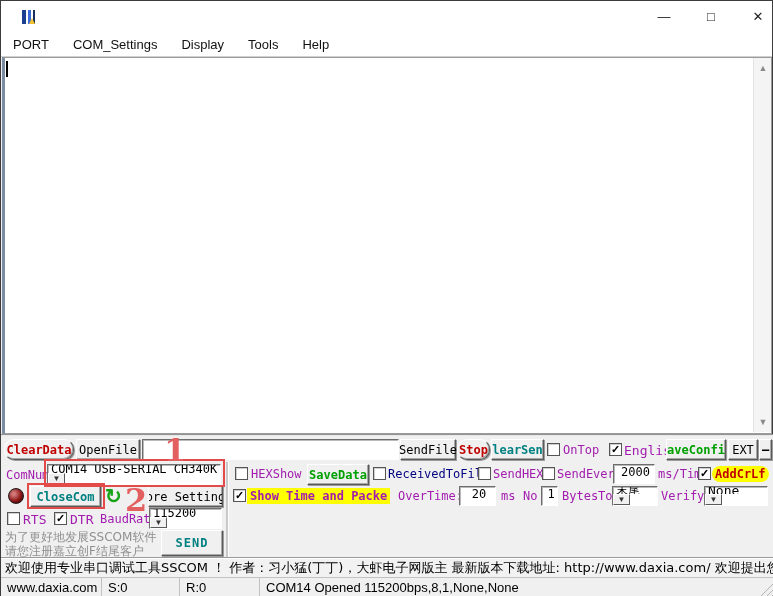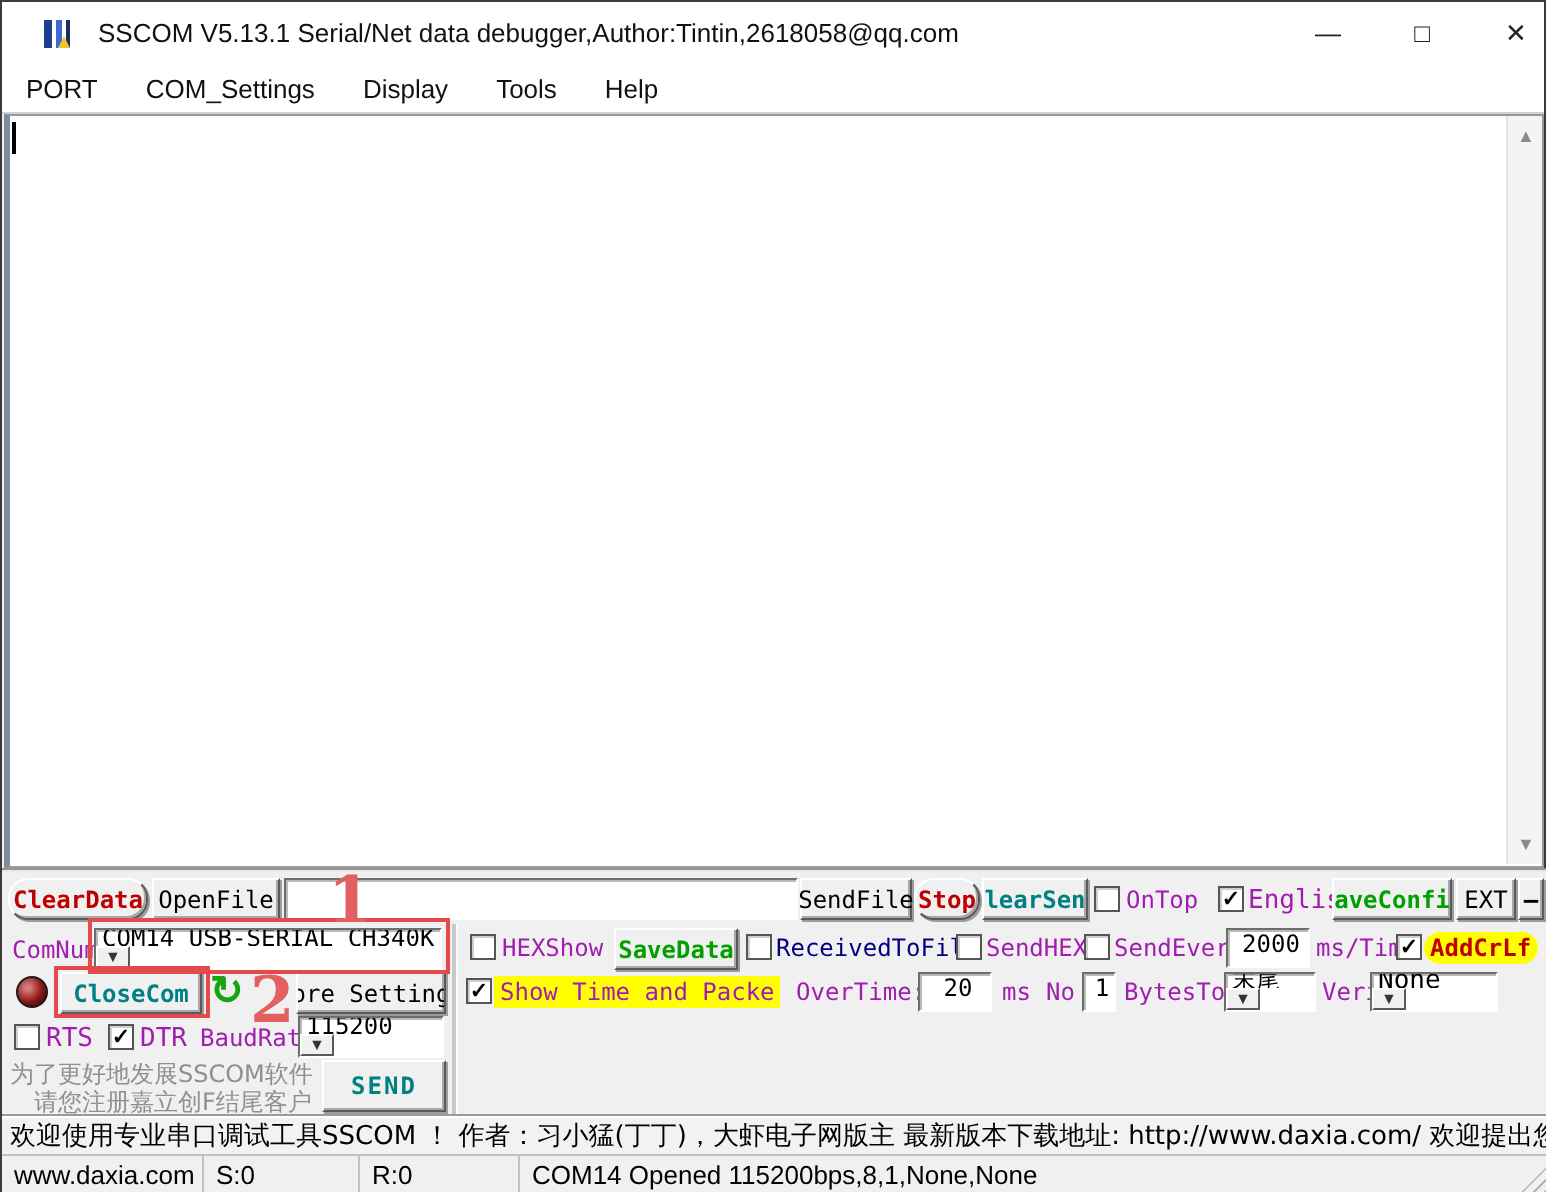--- a/index.html
+++ b/index.html
@@ -97,21 +97,20 @@
 
 <div id="window">
 
   <div id="titlebar" class="abs">
     <svg class="abs" style="left:20px;top:7px" width="18" height="18" viewBox="0 0 18 18">
       <rect x="1" y="2" width="4" height="14" fill="#1d3f8f"></rect>
       <rect x="7" y="2" width="3" height="14" fill="#3a6bd6"></rect>
       <rect x="12" y="2" width="2" height="14" fill="#16305f"></rect>
       <polygon points="8,16 14,16 11,10" fill="#f2c230"></polygon>
     </svg>
-    <div id="title-text" class="abs">SSCOM V5.13.1 Serial/Net data debugger,Author:Tintin,2618058@qq.com</div>
     <div class="abs winbtn" style="left:640px">—</div>
     <div class="abs winbtn" style="left:687px">□</div>
     <div class="abs winbtn" style="left:734px">✕</div>
   </div>
 
   <div id="menubar" class="abs">
     <div class="menu-item">PORT</div>
     <div class="menu-item">COM_Settings</div>
     <div class="menu-item">Display</div>
     <div class="menu-item">Tools</div>
@@ -160,49 +159,49 @@
     <div class="abs sunken field" style="left:612px;top:28px;width:42px;height:20px">2000</div>
     <span class="abs lbl" style="left:657px;top:31px">ms/Tim</span>
     <span class="abs cb checked" style="left:697px;top:31px"></span>
     <span class="abs lbl hl-yellow red-t" style="left:711px;top:30px;padding:1px 3px">AddCrLf</span>
 
     <div class="abs" id="led" style="left:7px;top:52px"></div>
     <div class="abs btn teal-t" style="left:29px;top:50px;width:71px;height:21px">CloseCom</div>
     <div class="abs" id="refresh" style="left:104px;top:50px">↻</div>
     <div class="abs btn" style="left:147px;top:50px;width:75px;height:21px;overflow:hidden">More Settings</div>
     <span class="abs cb checked" style="left:232px;top:53px"></span>
-    <span class="abs lbl hl-yellow" style="left:246px;top:52px;padding:1px 3px;font-weight:normal">Show Time and Packe</span>
+    <span class="abs lbl hl-yellow" style="left:246px;top:52px;padding:1px 3px;font-weight:bold">Show Time and Packe</span>
     <span class="abs lbl" style="left:397px;top:53px">OverTime:</span>
     <div class="abs sunken field" style="left:458px;top:50px;width:37px;height:20px">20</div>
     <span class="abs lbl" style="left:500px;top:53px">ms</span>
     <span class="abs lbl" style="left:522px;top:53px">No</span>
     <div class="abs sunken field" style="left:540px;top:50px;width:17px;height:20px">1</div>
     <span class="abs lbl" style="left:561px;top:53px">BytesTo</span>
     <div class="abs sunken combo" style="left:611px;top:50px;width:46px;height:20px">
       <div class="val field">末尾</div>
       <div class="arrow">▼</div>
     </div>
     <span class="abs lbl" style="left:660px;top:53px">Verify</span>
-    <div class="abs sunken combo" style="left:684px;top:50px;width:64px;height:20px">
+    <div class="abs sunken combo" style="left:703px;top:50px;width:64px;height:20px">
       <div class="val field sans" style="font-size:13px">None</div>
       <div class="arrow">▼</div>
     </div>
 
     <span class="abs cb" style="left:6px;top:76px"></span>
     <span class="abs lbl sans" style="left:22px;top:76px;font-size:13px">RTS</span>
     <span class="abs cb checked" style="left:53px;top:76px"></span>
     <span class="abs lbl sans" style="left:69px;top:76px;font-size:13px">DTR</span>
     <span class="abs lbl" style="left:99px;top:76px">BaudRat</span>
     <div class="abs sunken combo" style="left:148px;top:72px;width:73px;height:21px">
       <div class="val field">115200</div>
       <div class="arrow">▼</div>
     </div>
 
     <div class="abs promo" style="left:4px;top:93px">为了更好地发展SSCOM软件</div>
-    <div class="abs promo" style="left:16px;top:107px">请您注册嘉立创F结尾客户</div>
+    <div class="abs promo" style="left:4px;top:107px">请您注册嘉立创F结尾客户</div>
     <div class="abs btn teal-t" style="left:160px;top:94px;width:62px;height:26px;letter-spacing:1px">SEND</div>
 
     <div class="abs anno-box" style="left:43px;top:23px;width:181px;height:28px"></div>
     <div class="abs anno-box" style="left:26px;top:47px;width:78px;height:26px"></div>
     <div class="abs anno-num" style="left:163px;top:-2px">1</div>
     <div class="abs anno-num" style="left:124px;top:48px">2</div>
   </div>
 
   <div id="status1" class="abs">
     <span>欢迎使用专业串口调试工具SSCOM ！  作者：习小猛(丁丁)，大虾电子网版主  最新版本下载地址: http://www.daxia.com/  欢迎提出您的建议！</span>

